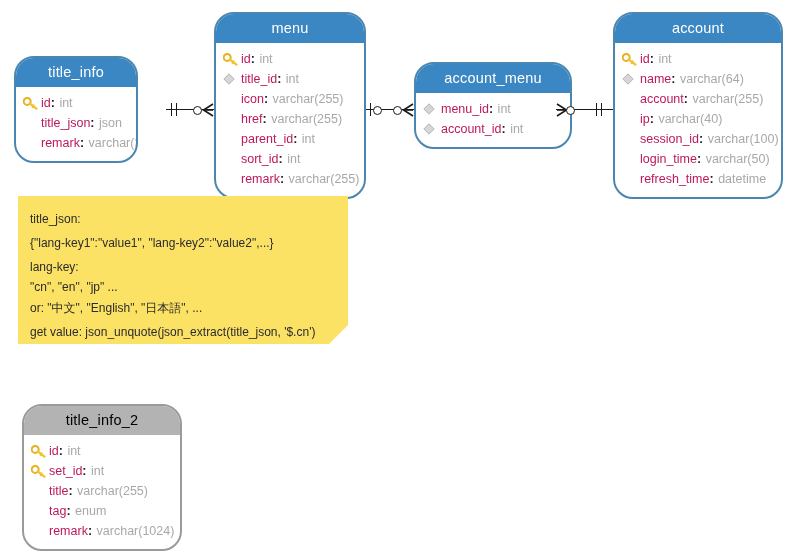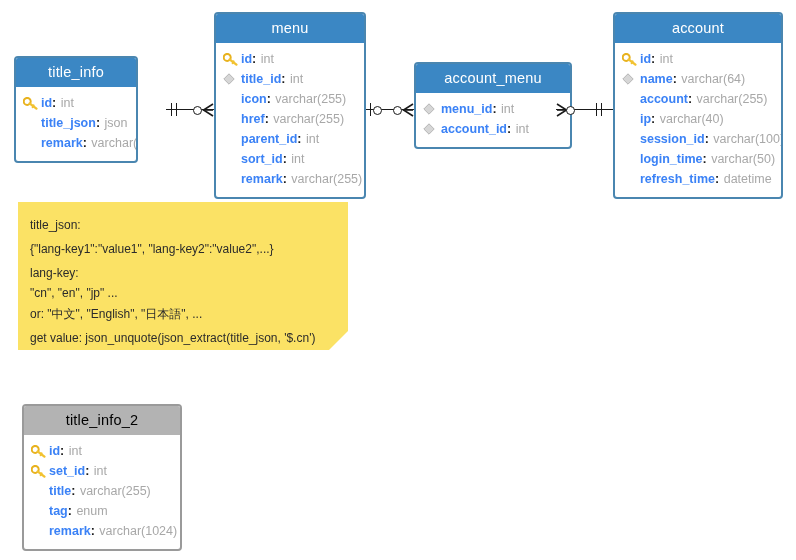--- a/index.html
+++ b/index.html
@@ -14,21 +14,21 @@
     overflow: hidden;
     font-family: "Liberation Sans", sans-serif;
     -webkit-font-smoothing: antialiased;
   }
 
   
   .entity {
     position: absolute;
     box-sizing: border-box;
     border: 2px solid #4a86b0;
-    border-radius: 4px;
+    border-radius: 20px;
     background: #ffffff;
     overflow: hidden;
   }
   .entity.gray {
     border-color: #9a9a9a;
   }
   .entity-header {
     background: #3b87c4;
     color: #ffffff;
     font-size: 14.5px;
@@ -53,22 +53,22 @@
   }
   .field-icon {
     width: 18px;
     min-width: 18px;
     height: 14px;
     display: inline-flex;
     align-items: center;
     justify-content: flex-start;
   }
   .field-name {
-    color: #3b82f6;
-    font-weight: bold;
+    color: #be185d;
+    font-weight: normal;
     text-align: right;
   }
   .field-type {
     color: #a8a8a8;
     margin-left: 1px;
   }
   .colon { color: #1c1c1c; font-weight: bold; }
 
   
   .key-svg { display:block; }
@@ -352,21 +352,21 @@
   <svg class="crow" style="left:0px; top:2.5px;" width="12" height="14" viewBox="0 0 12 14">
     <path d="M1 1 L10.5 7 L1 13" fill="none" stroke="#1a1a1a" stroke-width="1.6"></path>
     <path d="M1 7 L10.5 7" stroke="#1a1a1a" stroke-width="1.6"></path>
   </svg>
   <div class="ring" style="left:10px; top:5.5px;"></div>
 
   <div class="tick" style="left:40px; top:3px; height:13px;"></div>
   <div class="tick" style="left:45px; top:3px; height:13px;"></div>
 </div>
 
-<div class="note" style="left:18px; top:202px; width:330px; height:148px;">
+<div class="note" style="left:18px; top:196px; width:330px; height:148px;">
   <div class="note-line">title_json:</div>
   <div class="note-line">{"lang-key1":"value1", "lang-key2":"value2",...}</div>
   <div class="note-line">lang-key:</div>
   <div class="note-line" style="padding-top:1px;">"cn", "en", "jp" ...</div>
   <div class="note-line" style="padding-top:1px;">or: "中文", "English", "日本語", ...</div>
   <div class="note-line">get value: json_unquote(json_extract(title_json, '$.cn')</div>
   <div class="note-fold"></div>
 </div>
 
 </body></html>

